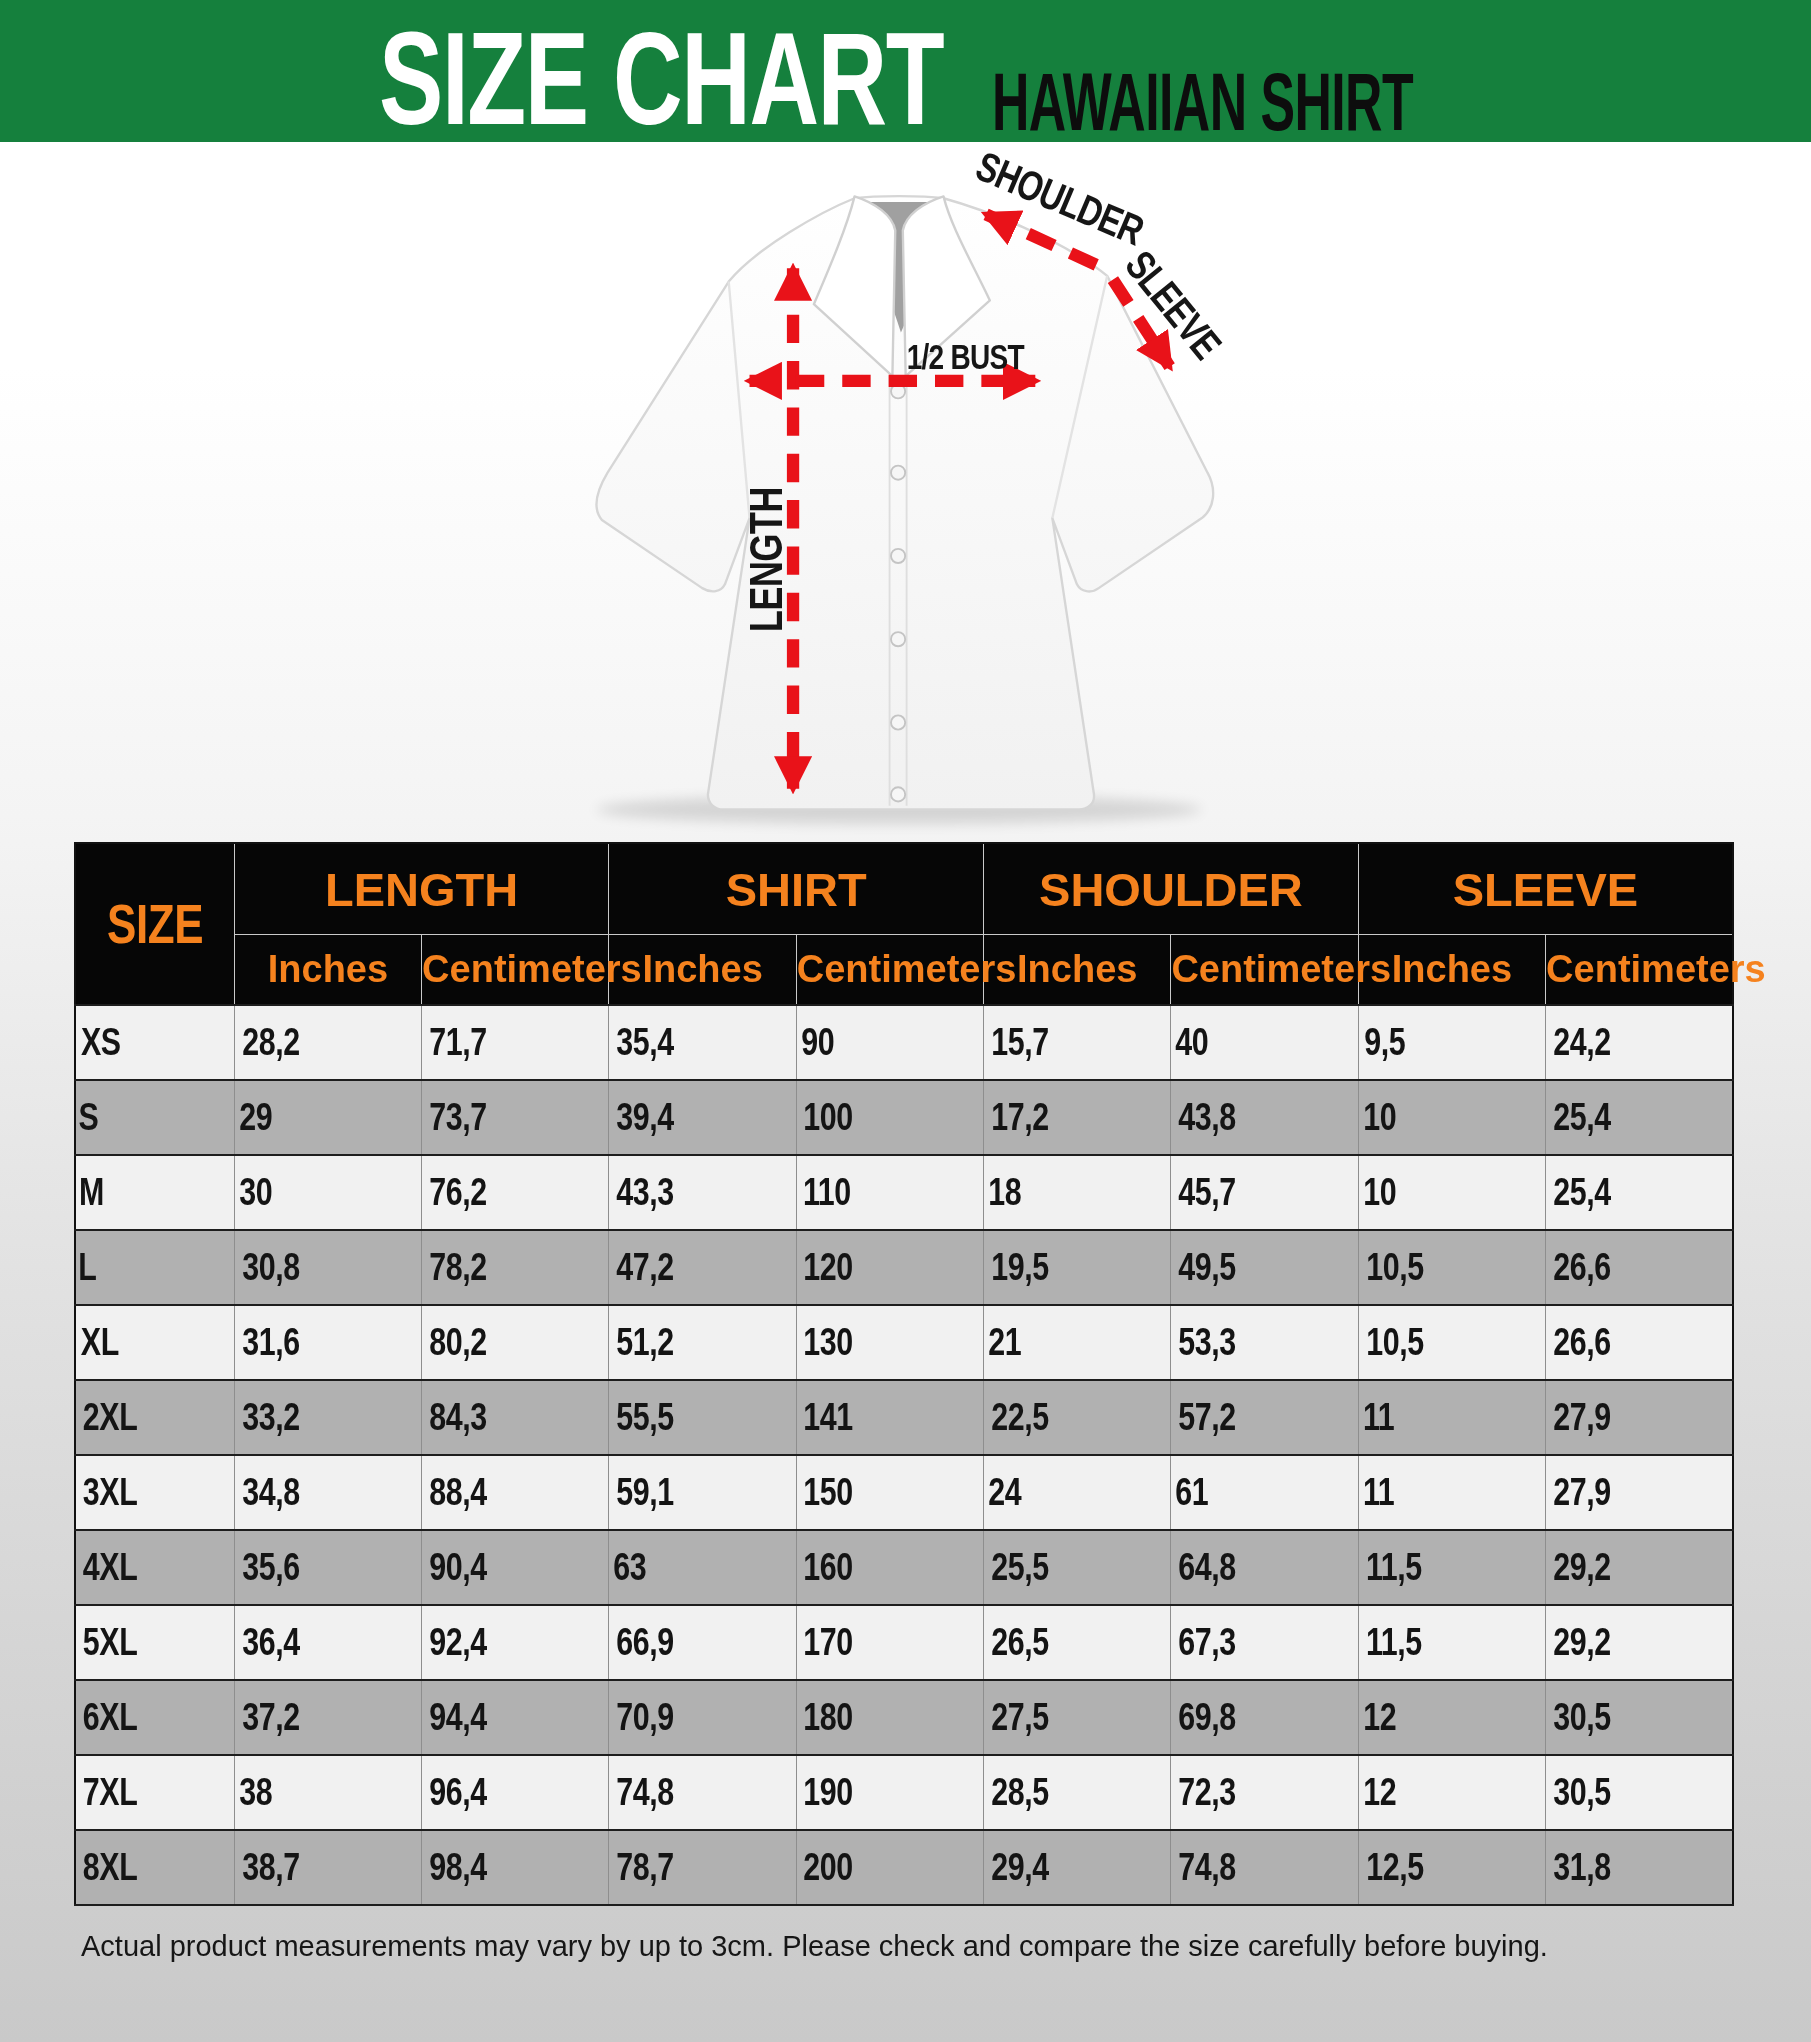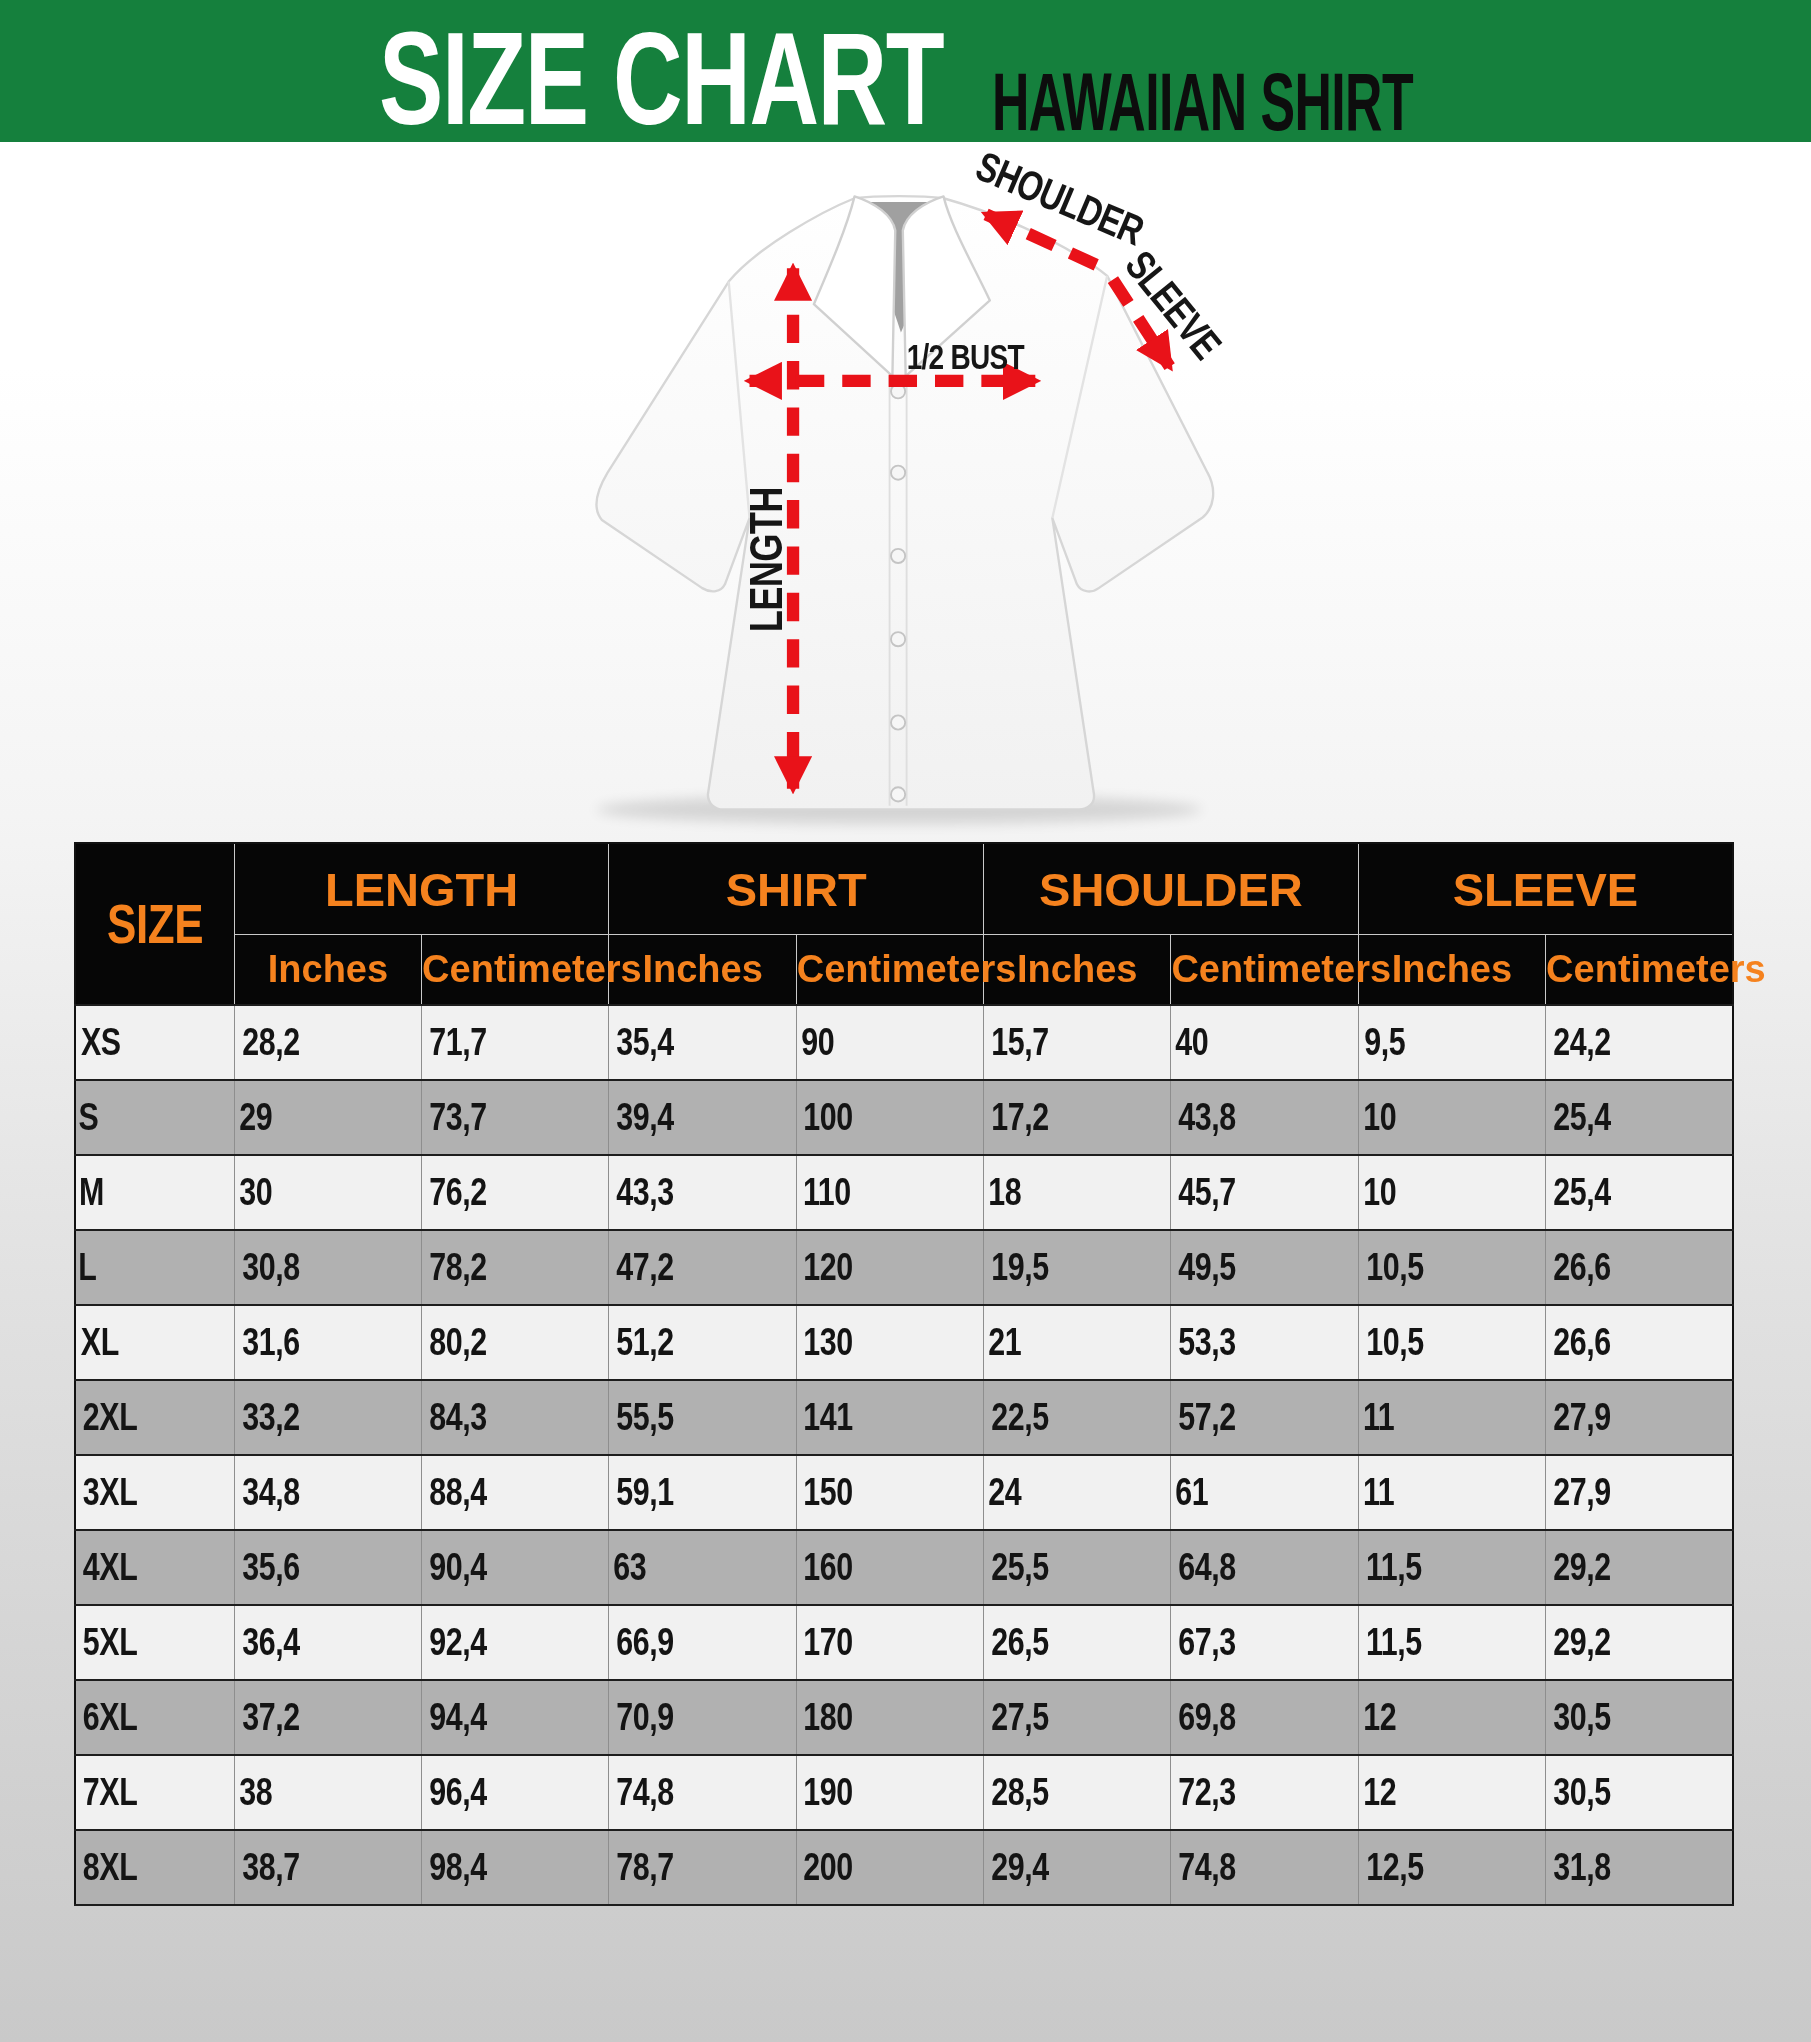--- a/index.html
+++ b/index.html
@@ -279,14 +279,15 @@
     <td><span class="cv">200</span></td>
     <td><span class="cv">29,4</span></td>
     <td><span class="cv">74,8</span></td>
     <td><span class="cv">12,5</span></td>
     <td><span class="cv">31,8</span></td>
   </tr>
     </tbody>
 </table>
 
 <div class="notice">
+  <p class="notice-line">Actual product measurements may vary by up to 3cm. Please check and compare the size carefully before buying.</p>
 </div>
 
 
 </body></html>

